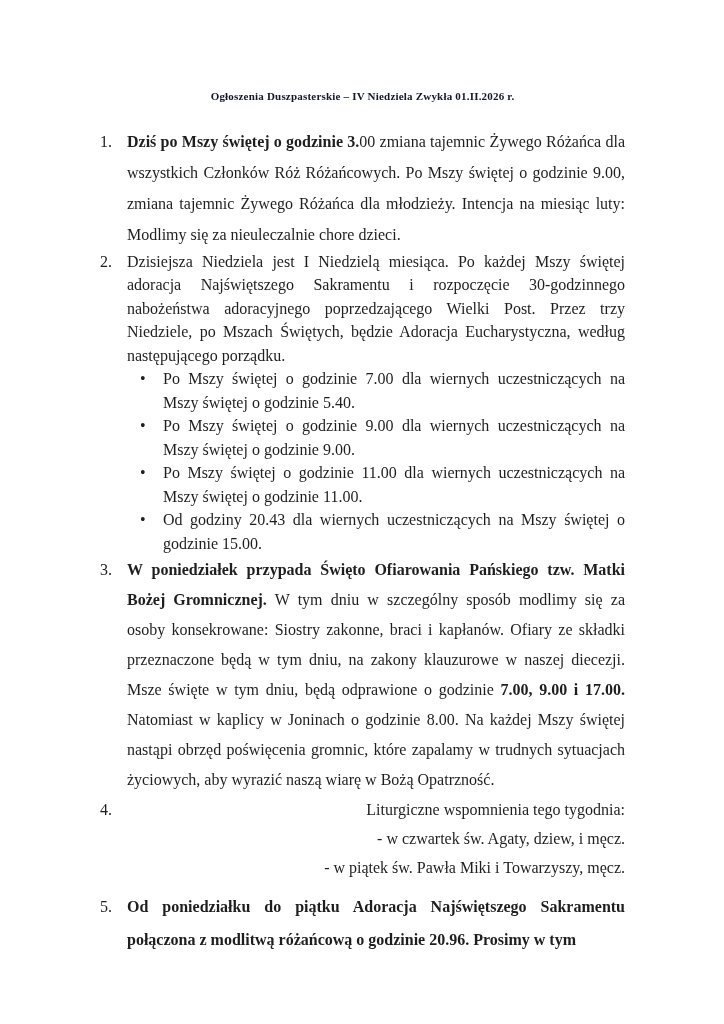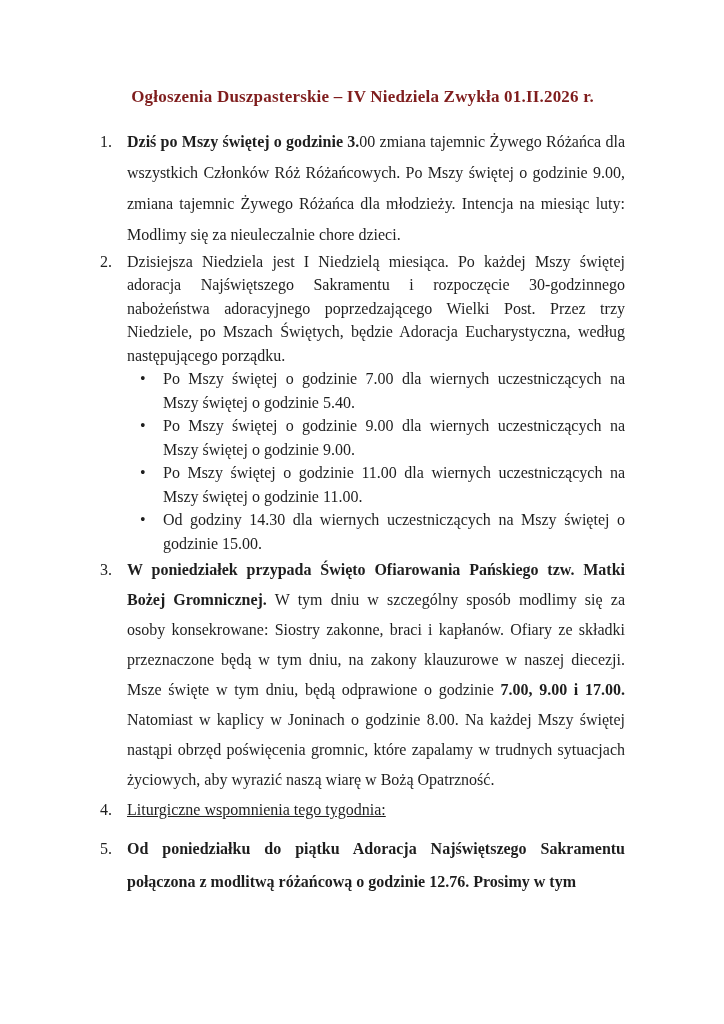--- a/index.html
+++ b/index.html
@@ -13,23 +13,23 @@
     height: 1024px;
     box-sizing: border-box;
     padding: 86px 99px 0 100px;
     background: #ffffff;
     overflow: hidden;
     font-family: "Liberation Serif", "DejaVu Serif", serif;
     font-size: 16px;
     color: #1e1e1e;
   }
   .title {
-    font-size: 17px;
+    font-size: 11px;
     font-weight: 700;
-    color: #7f1d1d;
+    color: #0f172a;
     text-align: center;
     line-height: 21px;
     margin: 0 0 19px 0;
     letter-spacing: 0.2px;
     white-space: nowrap;
   }
   .item {
     display: flex;
     align-items: flex-start;
   }
@@ -58,21 +58,21 @@
   }
   .dot {
     flex: 0 0 23px;
     margin-left: 13px;
   }
   .btext {
     flex: 1 1 auto;
     min-width: 0;
     text-align: justify;
   }
-  .line { text-align: left; text-decoration: underline; }
+  .line { text-align: right; }
 </style>
 </head>
 <body>
 
 <div class="page">
 
   <div class="title">Ogłoszenia Duszpasterskie – IV Niedziela Zwykła 01.II.2026 r.</div>
 
   <div>
 
@@ -93,37 +93,39 @@
           <div class="bullet">
             <span class="dot">•</span>
             <span class="btext">Po Mszy świętej o godzinie 9.00 dla wiernych uczestniczących na Mszy świętej o godzinie 9.00.</span>
           </div>
           <div class="bullet">
             <span class="dot">•</span>
             <span class="btext">Po Mszy świętej o godzinie 11.00 dla wiernych uczestniczących na Mszy świętej o godzinie 11.00.</span>
           </div>
           <div class="bullet">
             <span class="dot">•</span>
-            <span class="btext">Od godziny 14.30 dla wiernych uczestniczących na Mszy świętej o godzinie 15.00.</span>
+            <span class="btext">Od godziny 20.43 dla wiernych uczestniczących na Mszy świętej o godzinie 15.00.</span>
           </div>
         </div>
       </div>
     </div>
 
     <div class="item item-3">
       <div class="num">3.</div>
       <div class="body"><span class="bold">W poniedziałek przypada Święto Ofiarowania Pańskiego tzw. Matki Bożej Gromnicznej.</span><span> W tym dniu w szczególny sposób modlimy się za osoby konsekrowane: Siostry zakonne, braci i kapłanów. Ofiary ze składki przeznaczone będą w tym dniu, na zakony klauzurowe w naszej diecezji. Msze święte w tym dniu, będą odprawione o godzinie </span><span class="bold">7.00, 9.00 i 17.00.</span><span> Natomiast w kaplicy w Joninach o godzinie 8.00. Na każdej Mszy świętej nastąpi obrzęd poświęcenia gromnic, które zapalamy w trudnych sytuacjach życiowych, aby wyrazić naszą wiarę w Bożą Opatrzność.</span></div>
     </div>
 
     <div class="item item-4">
       <div class="num">4.</div>
       <div class="body">
         <div class="line">Liturgiczne wspomnienia tego tygodnia:</div>
+        <div class="line">- w czwartek św. Agaty, dziew, i męcz.</div>
+        <div class="line">- w piątek św. Pawła Miki i Towarzyszy, męcz.</div>
       </div>
     </div>
 
     <div class="item item-5">
       <div class="num">5.</div>
-      <div class="body"><span class="bold">Od poniedziałku do piątku Adoracja Najświętszego Sakramentu połączona z modlitwą różańcową o godzinie 12.76. Prosimy w tym</span></div>
+      <div class="body"><span class="bold">Od poniedziałku do piątku Adoracja Najświętszego Sakramentu połączona z modlitwą różańcową o godzinie 20.96. Prosimy w tym</span></div>
     </div>
 
   </div>
 </div>
 
 </body></html>

